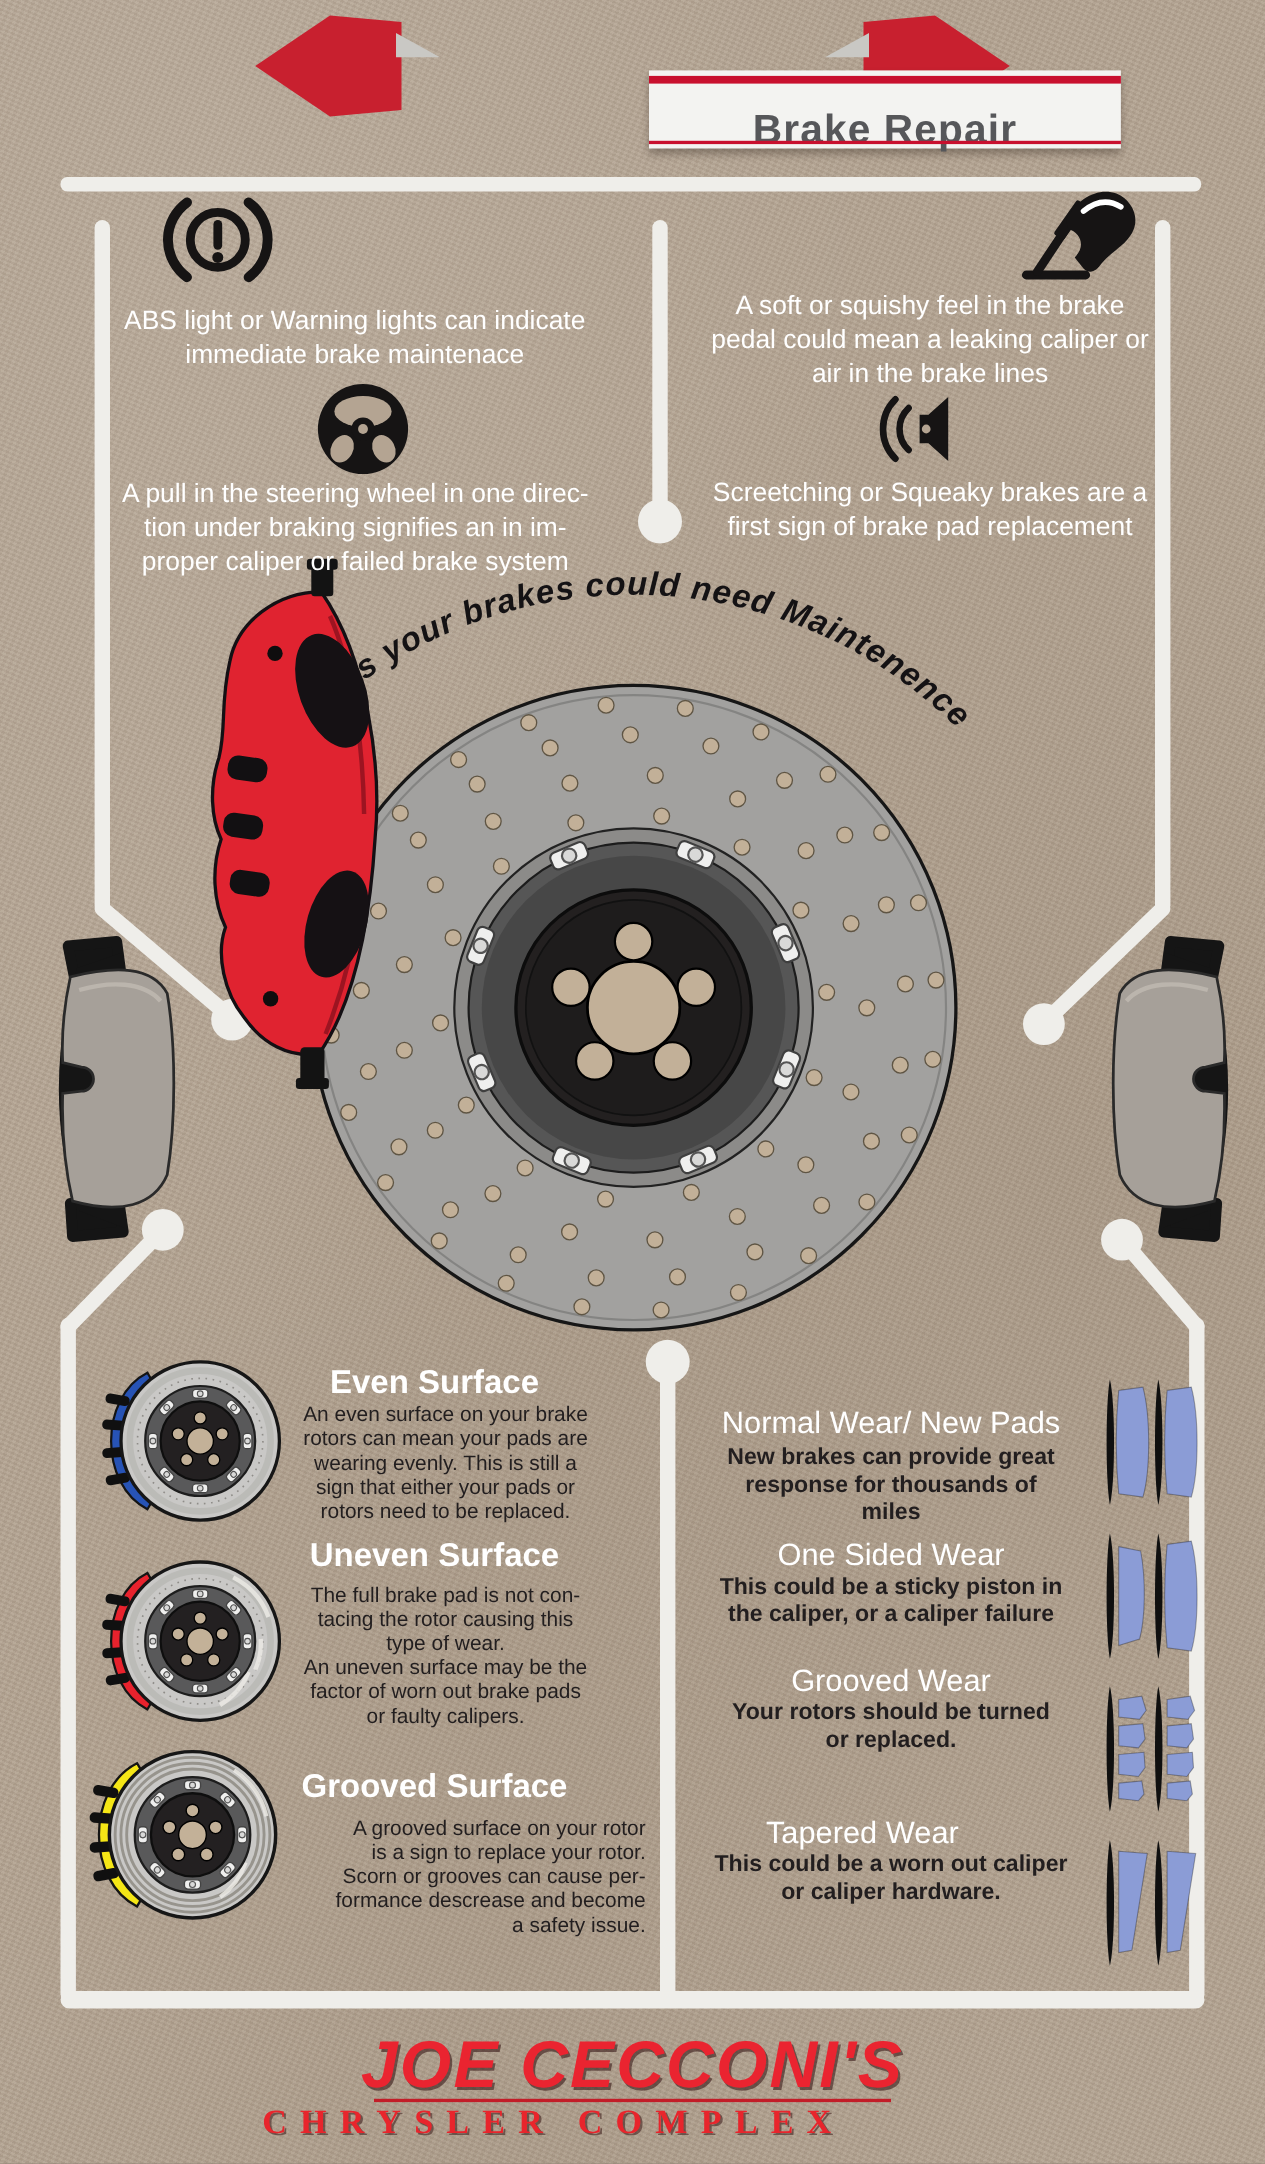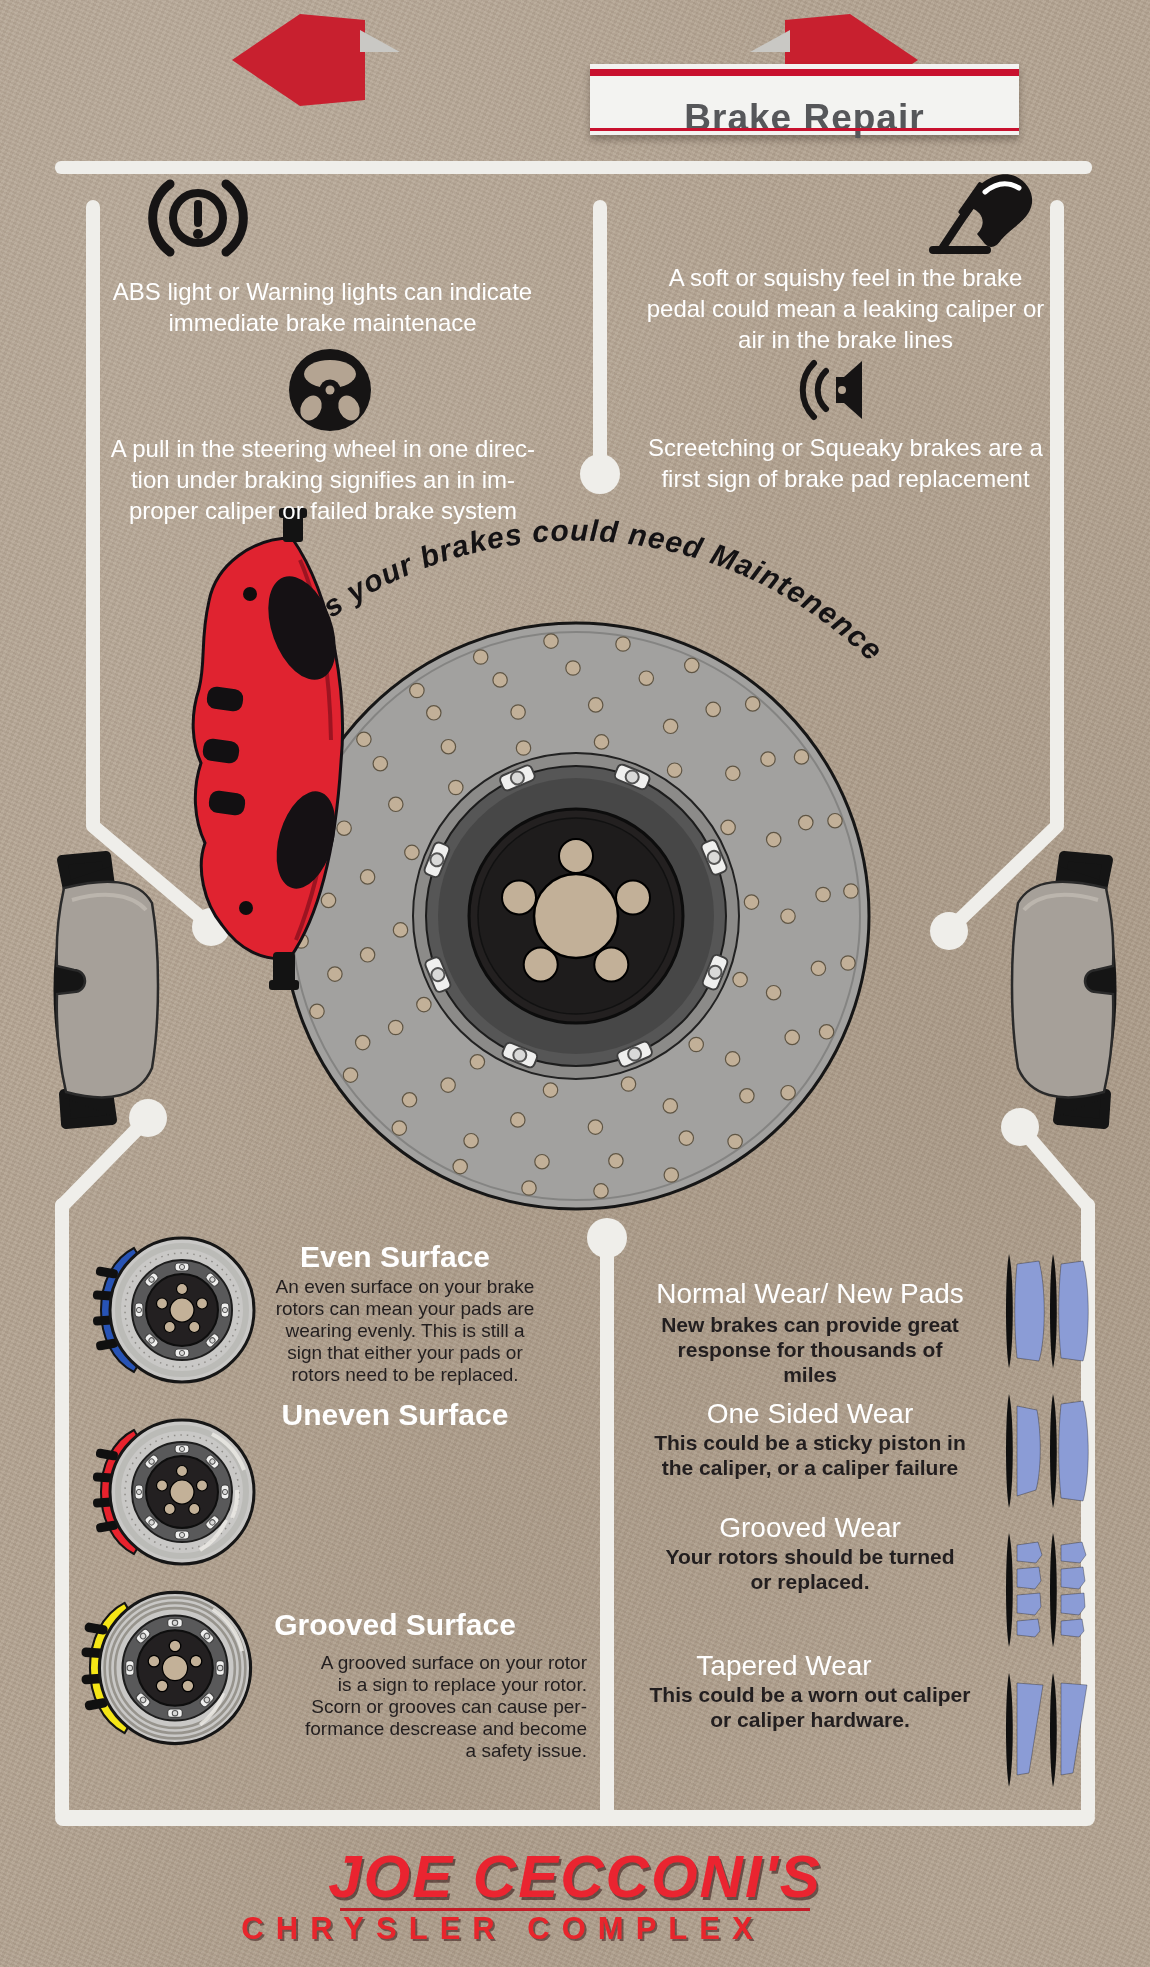--- a/index.html
+++ b/index.html
@@ -21,21 +21,21 @@
   #banner{left:360px;top:52px;width:429px;height:71px;background:#f3f3f1;
     box-shadow:0 5px 7px rgba(40,30,20,.35);}
   #banner .stripe{position:absolute;left:0;top:5px;width:100%;height:7px;background:#c8102e;}
   #banner .underline{position:absolute;left:0;bottom:4px;width:100%;height:3px;background:#c8102e;}
   #banner .title{position:absolute;left:0;top:14px;width:100%;text-align:center;
     font-size:37px;font-weight:700;color:#56575a;letter-spacing:1px;margin-top:19px;}
   #footer-line1{left:0;top:1842px;width:1150px;text-align:center;font-size:60px;font-weight:700;
     font-style:italic;color:#ea2430;letter-spacing:2px;text-shadow:2px 3px 0 rgba(45,12,12,.55);}
   #footer-rule{left:340px;top:1908px;width:470px;height:3px;background:#c21d28;}
   #footer-line2{left:0;top:1911px;width:994px;text-align:center;font-size:31px;font-weight:700;
-    color:#e8252c;letter-spacing:12px;text-indent:12px;text-shadow:2px 2px 0 rgba(45,12,12,.5);}
+    color:#e8252c;letter-spacing:12px;text-indent:12px;text-shadow:2px 2px 0 rgba(45,12,12,.5);font-family:Liberation Serif, serif;}
   svg{display:block;}
 </style>
 </head>
 <body>
 
 <div id="page">
 
   <svg class="abs" style="left:0;top:0" width="1150" height="1967" viewBox="0 0 1150 1967">
     <defs>
       <linearGradient id="calgrad" x1="0" y1="0" x2="1" y2="0">
@@ -558,20 +558,26 @@
 first sign of brake pad replacement</div>
 
   <div class="abs whead" style="left:245px;top:1240px;width:300px">Even Surface</div>
   <div class="abs btxt" style="left:255px;top:1276px;width:300px">An even surface on your brake
 rotors can mean your pads are
 wearing evenly. This is still a
 sign that either your pads or
 rotors need to be replaced.</div>
 
   <div class="abs whead" style="left:245px;top:1398px;width:300px">Uneven Surface</div>
+  <div class="abs btxt" style="left:255px;top:1440px;width:300px">The full brake pad is not con-
+tacing the rotor causing this
+type of wear.
+An uneven surface may be the
+factor of worn out brake pads
+or faulty calipers.</div>
 
   <div class="abs whead" style="left:245px;top:1608px;width:300px">Grooved Surface</div>
   <div class="abs btxt" style="left:277px;top:1652px;width:310px;text-align:right">A grooved surface on your rotor
 is a sign to replace your rotor.
 Scorn or grooves can cause per-
 formance descrease and become
 a safety issue.</div>
 
   <div class="abs wearhead" style="left:610px;top:1278px;width:400px">Normal Wear/ New Pads</div>
   <div class="abs wearbody" style="left:610px;top:1312px;width:400px">New brakes can provide great

